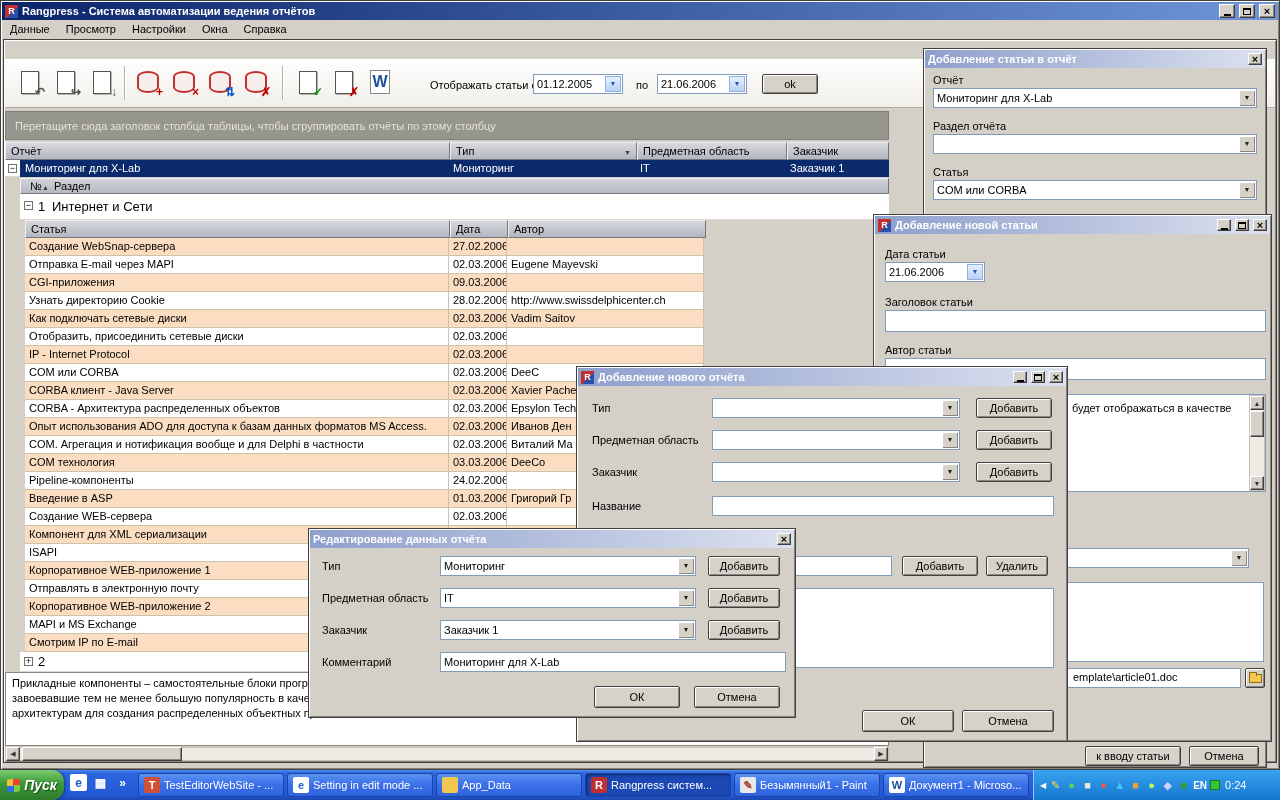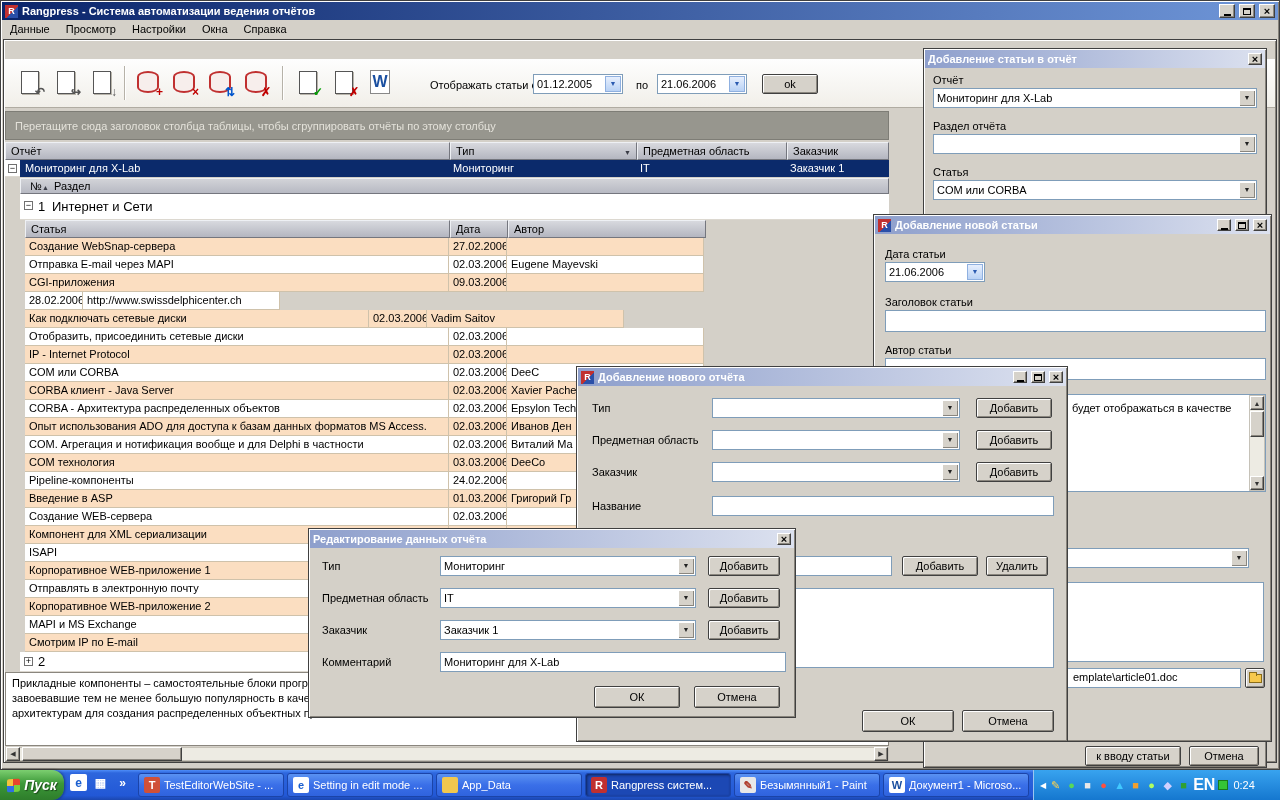--- a/index.html
+++ b/index.html
@@ -68,21 +68,21 @@
 .ql{width:17px;height:17px;display:flex;align-items:center;justify-content:center;font-weight:bold;font-size:12px;border-radius:2px;}
 .task{position:absolute;top:773px;width:146px;height:24px;background:linear-gradient(180deg,#5a92f2,#3a6fe8 50%,#2f63de);border:1px solid #1b44a8;border-radius:3px;display:flex;align-items:center;gap:4px;padding:0 5px;overflow:hidden;}
 .task.active{background:#1c48b4;box-shadow:inset 1px 1px 3px rgba(0,0,0,.5);}
 .ticon{width:16px;height:16px;border-radius:2px;font-size:11px;font-weight:bold;display:flex;align-items:center;justify-content:center;flex:0 0 auto;}
 .tlabel{color:#fff;font-size:11px;white-space:nowrap;overflow:hidden;text-overflow:ellipsis;}
 .tray{position:absolute;left:1033px;top:770px;width:247px;height:30px;background:linear-gradient(180deg,#38a3ef,#1577cf);border-left:1px solid #9cc6f0;display:flex;align-items:center;gap:3px;padding:0 6px;}
 .tray .chev{color:#fff;font-size:8px;}
 .tray .chev::after{content:"◀";}
 .tray-icons{display:flex;gap:3px;align-items:center;}
 .tri{width:13px;height:13px;display:flex;align-items:center;justify-content:center;font-size:11px;line-height:1;}
-.lang{color:#fff;font-size:16px;font-weight:bold;}
+.lang{color:#fff;font-size:10px;font-weight:bold;}
 .led{width:10px;height:10px;background:#35c435;border:1px solid #1a7a1a;}
 .clock{color:#fff;font-size:11px;margin-left:2px;}
 </style>
 </head>
 <body>
 
 <div id="screen">
 
   <div class="layer" style="z-index:1;">
     <div class="frame" style="left:0;top:0;width:1280px;height:770px;"></div>
@@ -170,25 +170,26 @@
           <div class="acell" style="width: 424px;">Отправка E-mail через MAPI</div>
           <div class="acell" style="width: 58px;">02.03.2006</div>
           <div class="acell" style="width: 197px;">Eugene Mayevski</div>
         </div>
         <div class="arow p" style="top: 274px;">
           <div class="acell" style="width: 424px;">CGI-приложения</div>
           <div class="acell" style="width: 58px;">09.03.2006</div>
           <div class="acell" style="width: 197px;"></div>
         </div>
         <div class="arow w" style="top: 292px;">
+          <div class="acell" style="width: 424px;">Узнать директорию Cookie</div>
           <div class="acell" style="width: 58px;">28.02.2006</div>
           <div class="acell" style="width: 197px;">http://www.swissdelphicenter.ch</div>
         </div>
         <div class="arow p" style="top: 310px;">
-          <div class="acell" style="width: 344px;">Как подключать сетевые диски</div>
+          <div class="acell" style="width: 424px;">Как подключать сетевые диски</div>
           <div class="acell" style="width: 58px;">02.03.2006</div>
           <div class="acell" style="width: 197px;">Vadim Saitov</div>
         </div>
         <div class="arow w" style="top: 328px;">
           <div class="acell" style="width: 424px;">Отобразить, присоединить сетевые диски</div>
           <div class="acell" style="width: 58px;">02.03.2006</div>
           <div class="acell" style="width: 197px;"></div>
         </div>
         <div class="arow p" style="top: 346px;">
           <div class="acell" style="width: 424px;">IP - Internet Protocol</div>

